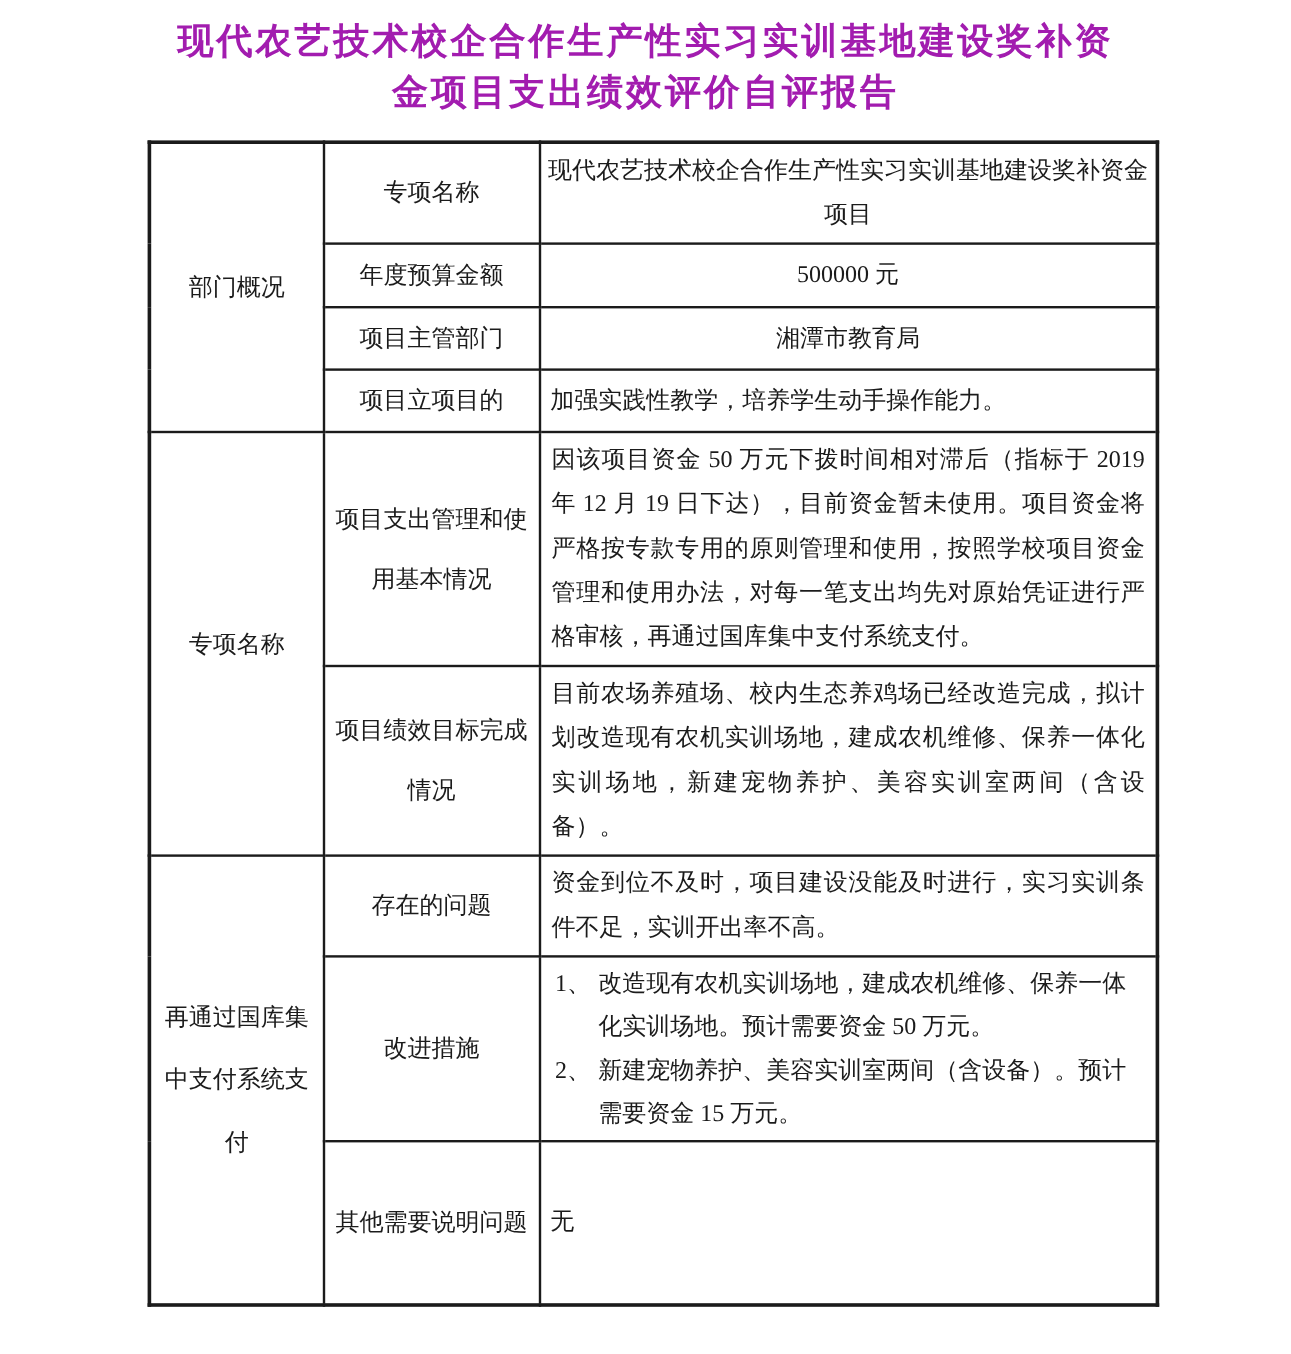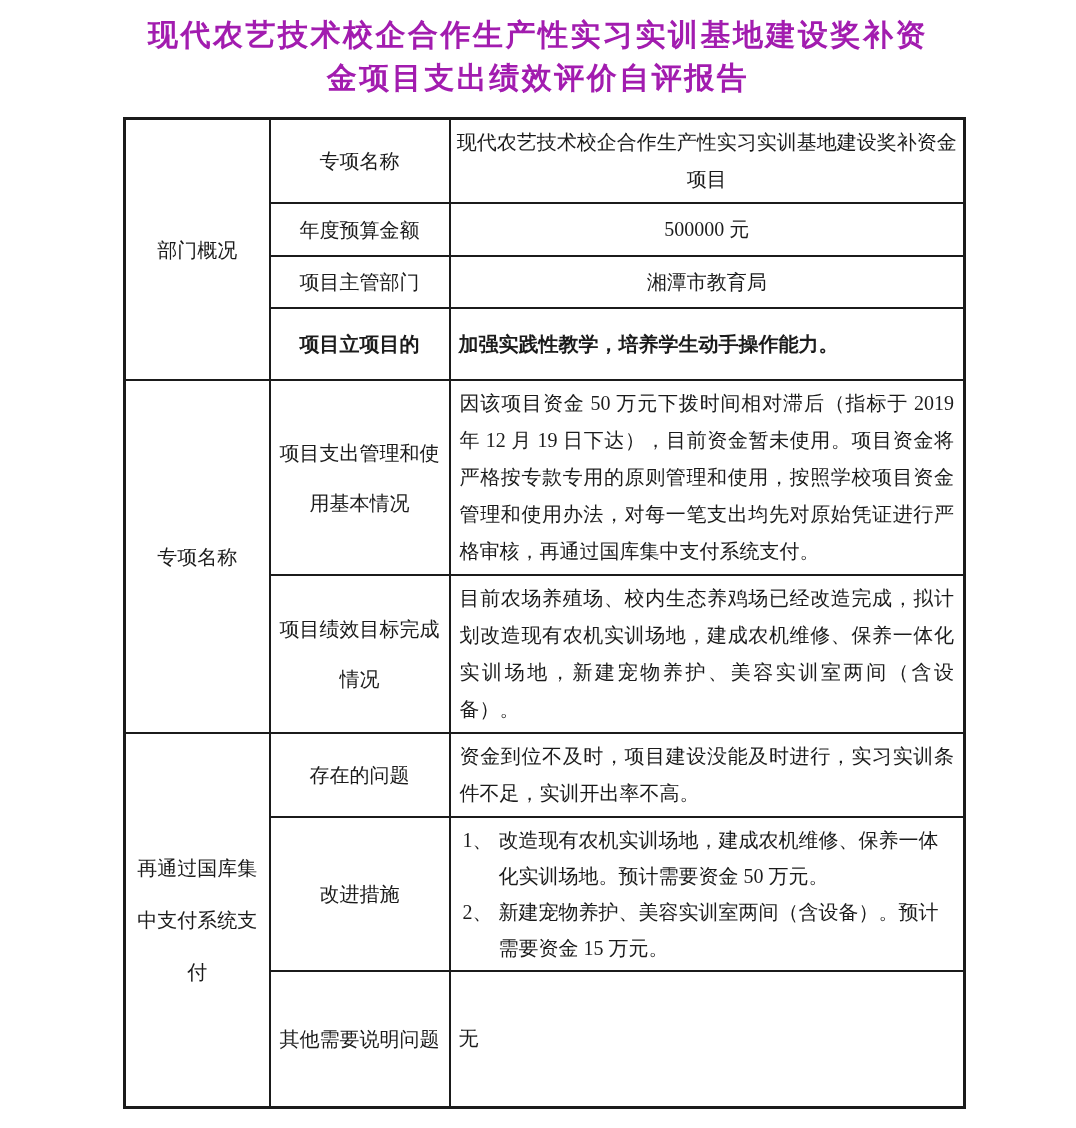--- a/index.html
+++ b/index.html
@@ -86,21 +86,21 @@
     </td>
   </tr>
   <tr style="height:53px;">
     <td class="label">年度预算金额</td>
     <td class="value center">500000 元</td>
   </tr>
   <tr style="height:52px;">
     <td class="label">项目主管部门</td>
     <td class="value center">湘潭市教育局</td>
   </tr>
-  <tr style="height:72px;font-weight:bold;">
+  <tr style="height:52px;">
     <td class="label">项目立项目的</td>
     <td class="value indent">加强实践性教学，培养学生动手操作能力。</td>
   </tr>
 
   <tr style="height:178px;">
     <td class="section" rowspan="2">专项名称</td>
     <td class="label">项目支出管理和使用基本情况</td>
     <td class="value para">因该项目资金 50 万元下拨时间相对滞后（指标于 2019 年 12 月 19 日下达），目前资金暂未使用。项目资金将严格按专款专用的原则管理和使用，按照学校项目资金管理和使用办法，对每一笔支出均先对原始凭证进行严格审核，再通过国库集中支付系统支付。</td>
   </tr>
   <tr style="height:119px;">

